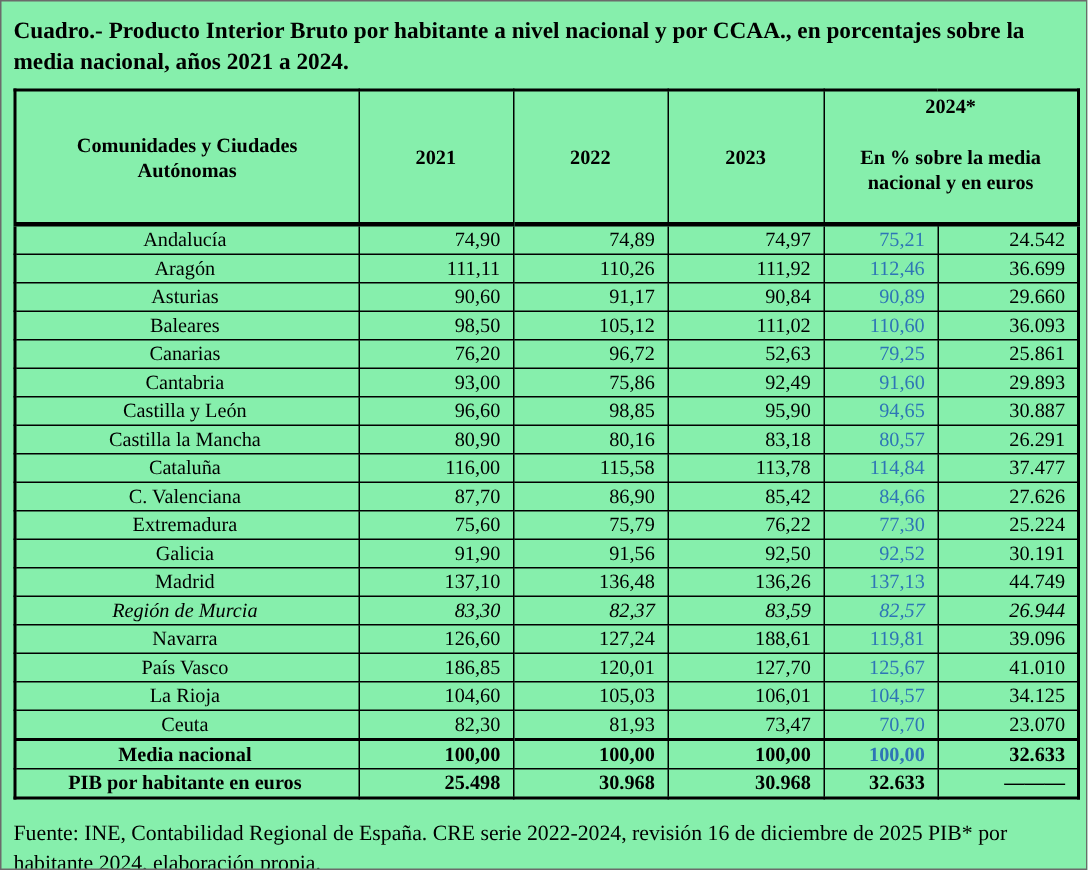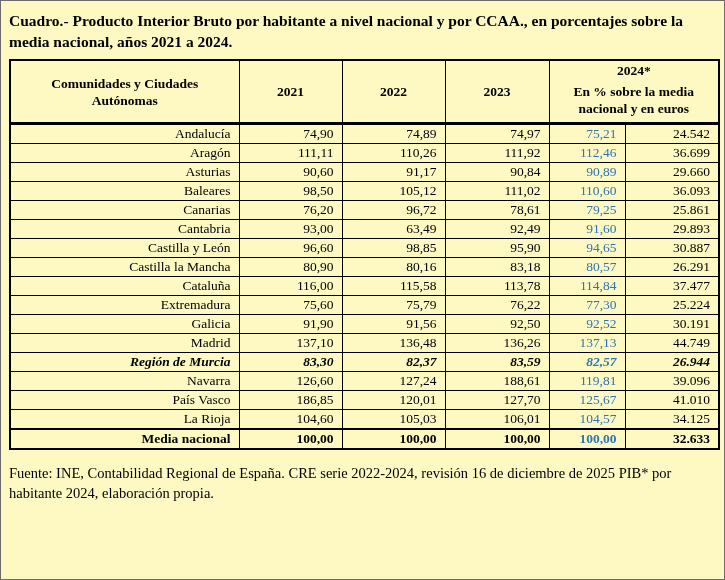--- a/index.html
+++ b/index.html
@@ -1,20 +1,20 @@
 <!DOCTYPE html>
 <html style="--value-blue: #2E75B6;"><head>
 <meta charset="utf-8">
 <style>
   html, body { margin: 0; padding: 0; background: #fff; }
   .page {
     width: 725px; height: 580px;
     box-sizing: border-box;
     border: 1px solid #6b6b6b;
-    background: #fef9c3;
+    background: #86efac;
     font-family: "Liberation Serif", "DejaVu Serif", serif;
     color: #000;
     overflow: hidden;
   }
   .title {
     font-weight: bold;
     font-size: 15.5px;
     line-height: 21px;
     margin: 9px 10px 7px 8px;
   }
@@ -35,31 +35,31 @@
     font-weight: bold;
     font-size: 13.5px;
     line-height: 17px;
     text-align: center;
     vertical-align: middle;
     height: 56px;
     padding: 1px 2px;
     white-space: normal;
   }
   th .hdr-wrap { max-width: 172px; margin: 4px auto; }
-  th .hdr-2024 { max-width: 150px; margin: 4px auto; }
+  th .hdr-2024 { max-width: 150px; margin: 17px auto; }
   table.gdp td {
     font-size: 13.5px;
     height: 18px;
     line-height: 18px;
     padding: 0 8px 0 5px;
   }
-  td.name { text-align: right; }
+  td.name { text-align: center; }
   td.num  { text-align: right; }
   tr.bold td { font-weight: bold; }
-  tr.bold-italic td { font-weight: bold; font-style: italic; }
+  tr.bold-italic td { font-weight: normal; font-style: italic; }
   tr.total td { border-top: 2.5px solid #000; margin-top: 12px; }
   td.blue { color: var(--value-blue, #2E75B6); }
   .footer {
     font-size: 14.5px;
     line-height: 20px;
     margin: 13px 10px 0 8px;
   }
 </style>
 </head>
 <body>
@@ -120,28 +120,28 @@
           <td class="num">98,50</td>
           <td class="num">105,12</td>
           <td class="num">111,02</td>
           <td class="num blue">110,60</td>
           <td class="num">36.093</td>
         </tr>
         <tr>
           <td class="name">Canarias</td>
           <td class="num">76,20</td>
           <td class="num">96,72</td>
-          <td class="num">78,61</td>
+          <td class="num">52,63</td>
           <td class="num blue">79,25</td>
           <td class="num">25.861</td>
         </tr>
         <tr>
           <td class="name">Cantabria</td>
           <td class="num">93,00</td>
-          <td class="num">63,49</td>
+          <td class="num">75,86</td>
           <td class="num">92,49</td>
           <td class="num blue">91,60</td>
           <td class="num">29.893</td>
         </tr>
         <tr>
           <td class="name">Castilla y León</td>
           <td class="num">96,60</td>
           <td class="num">98,85</td>
           <td class="num">95,90</td>
           <td class="num blue">94,65</td>
@@ -155,20 +155,28 @@
           <td class="num blue">80,57</td>
           <td class="num">26.291</td>
         </tr>
         <tr>
           <td class="name">Cataluña</td>
           <td class="num">116,00</td>
           <td class="num">115,58</td>
           <td class="num">113,78</td>
           <td class="num blue">114,84</td>
           <td class="num">37.477</td>
+        </tr>
+        <tr>
+          <td class="name">C. Valenciana</td>
+          <td class="num">87,70</td>
+          <td class="num">86,90</td>
+          <td class="num">85,42</td>
+          <td class="num blue">84,66</td>
+          <td class="num">27.626</td>
         </tr>
         <tr>
           <td class="name">Extremadura</td>
           <td class="num">75,60</td>
           <td class="num">75,79</td>
           <td class="num">76,22</td>
           <td class="num blue">77,30</td>
           <td class="num">25.224</td>
         </tr>
         <tr>
@@ -212,25 +220,41 @@
           <td class="num">41.010</td>
         </tr>
         <tr>
           <td class="name">La Rioja</td>
           <td class="num">104,60</td>
           <td class="num">105,03</td>
           <td class="num">106,01</td>
           <td class="num blue">104,57</td>
           <td class="num">34.125</td>
         </tr>
+        <tr>
+          <td class="name">Ceuta</td>
+          <td class="num">82,30</td>
+          <td class="num">81,93</td>
+          <td class="num">73,47</td>
+          <td class="num blue">70,70</td>
+          <td class="num">23.070</td>
+        </tr>
         <tr class="bold total">
           <td class="name">Media nacional</td>
           <td class="num">100,00</td>
           <td class="num">100,00</td>
           <td class="num">100,00</td>
           <td class="num blue">100,00</td>
           <td class="num">32.633</td>
         </tr>
+        <tr class="bold">
+          <td class="name">PIB por habitante en euros</td>
+          <td class="num">25.498</td>
+          <td class="num">30.968</td>
+          <td class="num">30.968</td>
+          <td class="num">32.633</td>
+          <td class="num">———</td>
+        </tr>
       </tbody>
   </table>
 
   <div class="footer">Fuente: INE, Contabilidad Regional de España.  CRE serie 2022-2024, revisión 16 de diciembre de 2025 PIB* por habitante 2024, elaboración propia.</div>
 </div>
 
 </body></html>

